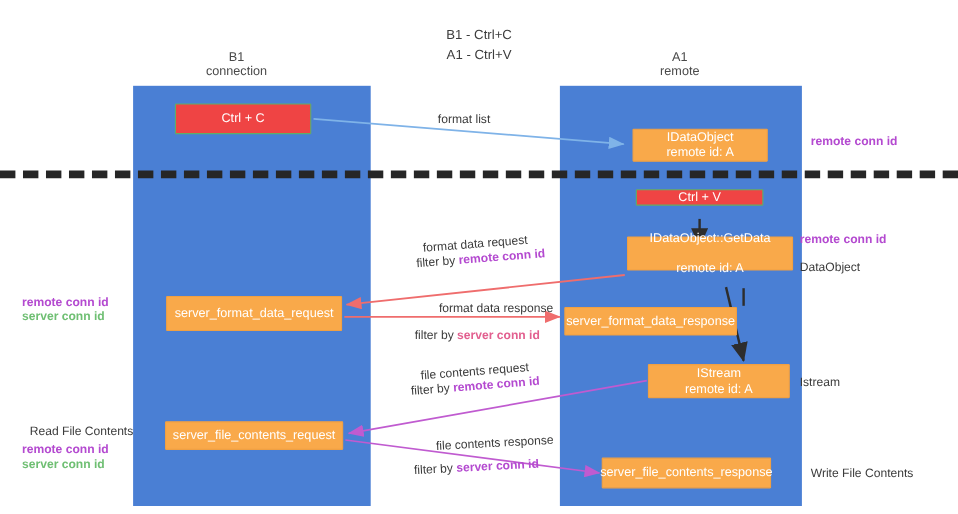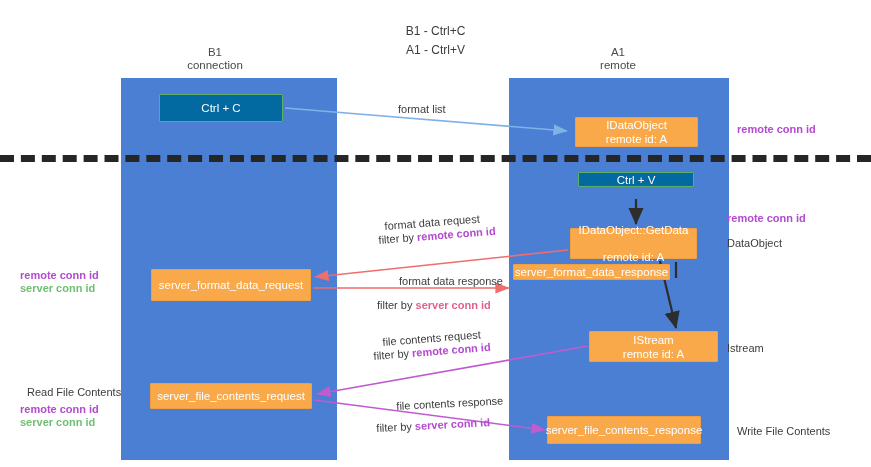--- a/index.html
+++ b/index.html
@@ -38,29 +38,29 @@
   }
 
   
   .box{
     position:absolute;box-sizing:border-box;
     display:flex;flex-direction:column;align-items:center;justify-content:center;
     color:#ffffff;font-size:11.5px;line-height:14px;text-align:center;
     border-radius:1px;
   }
   .box .ln{display:block;white-space:nowrap;}
-  .box.green{background:#0369a1;border:1px solid #5fae68;color:#ffffff;}
+  .box.green{background:#ef4444;border:1px solid #5fae68;color:#ffffff;}
   .box.orange{background:#f9a94a;border:1px solid #f0a043;}
 
   #box-ctrlc{left:159px;top:94px;width:124px;height:28px;}
   #box-idataobject{left:575px;top:117px;width:123px;height:30px;}
   #box-ctrlv{left:578px;top:172px;width:116px;height:15px;}
-  #box-getdata{left:570px;top:228px;width:127px;height:31px;gap:13px;}
+  #box-getdata{left:570px;top:215px;width:151px;height:31px;gap:13px;}
   #box-fmtreq{left:151px;top:269px;width:160px;height:32px;}
-  #box-fmtresp{left:513px;top:264px;width:157px;height:16px;text-align:right;}
+  #box-fmtresp{left:513px;top:279px;width:157px;height:26px;text-align:right;}
   #box-istream{left:589px;top:331px;width:129px;height:31px;}
   #box-filereq{left:150px;top:383px;width:162px;height:26px;}
   #box-fileresp{left:547px;top:416px;width:154px;height:28px;}
 
   
   .arrows{position:absolute;left:0;top:0;width:871px;height:467px;pointer-events:none;}
 
   
   .lbl{
     position:absolute;font-size:11px;line-height:14px;color:#3c3c3c;

